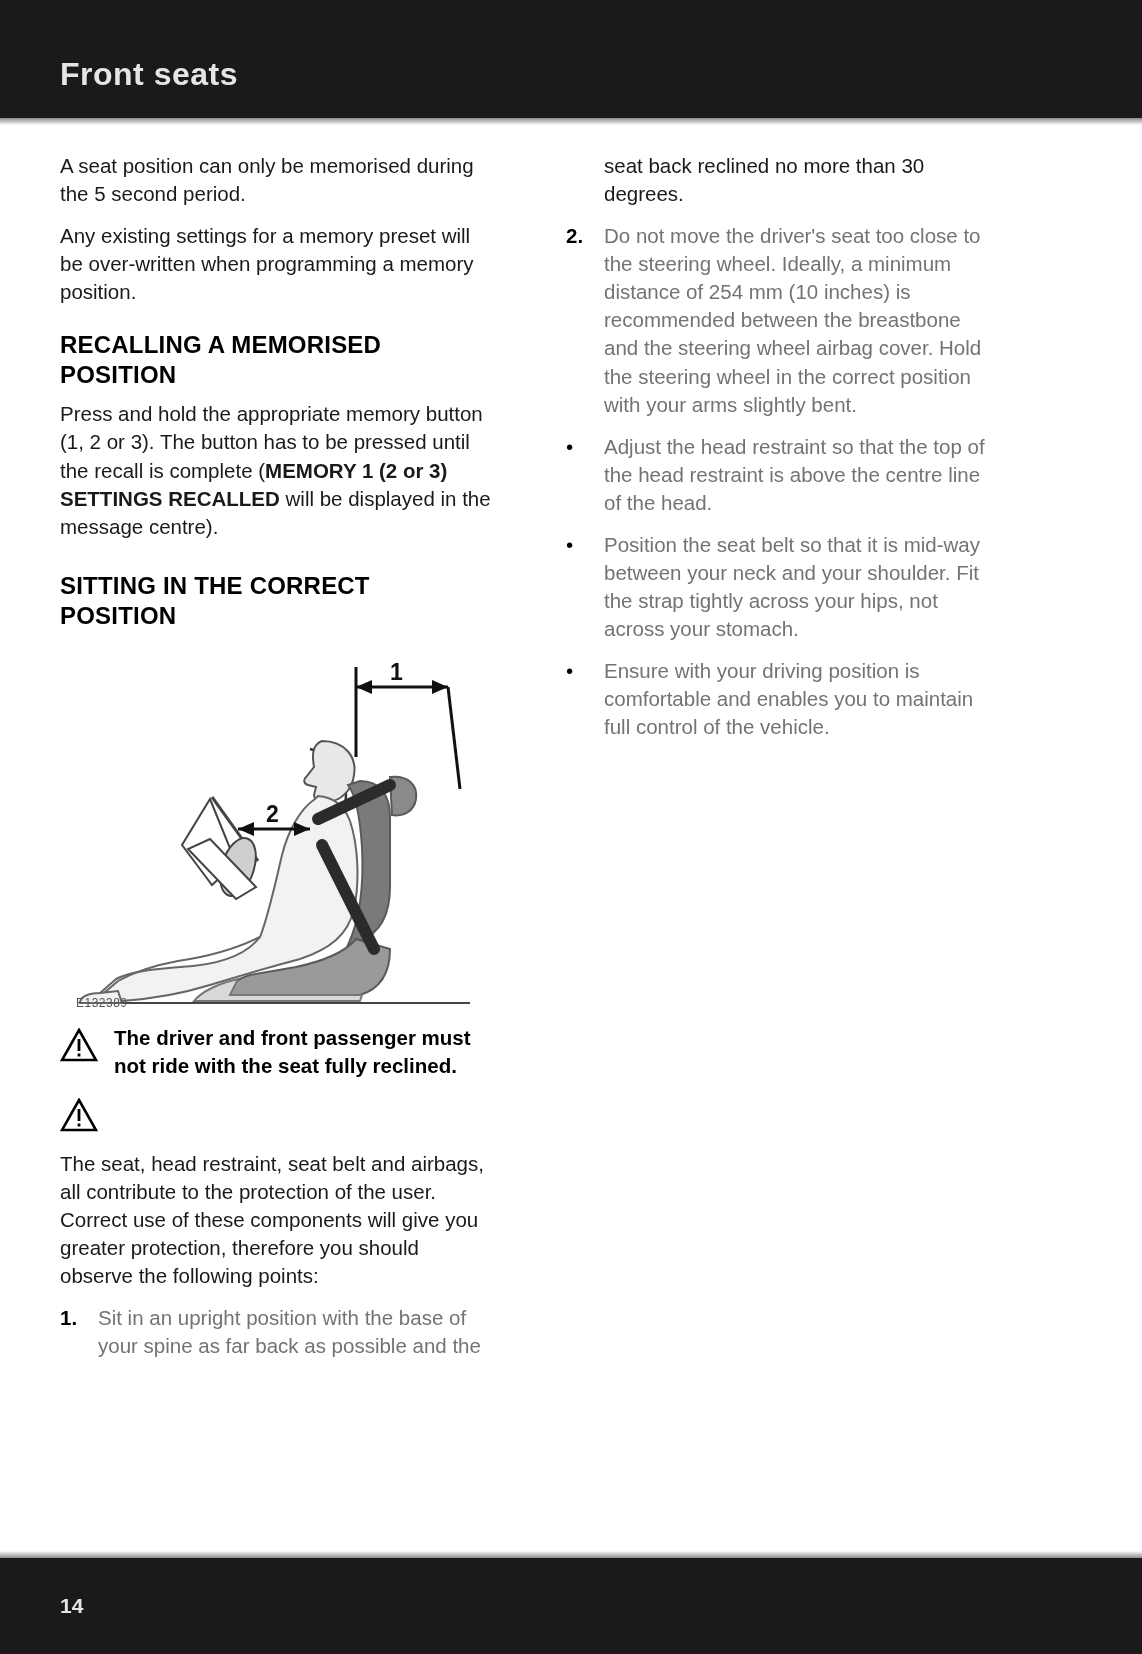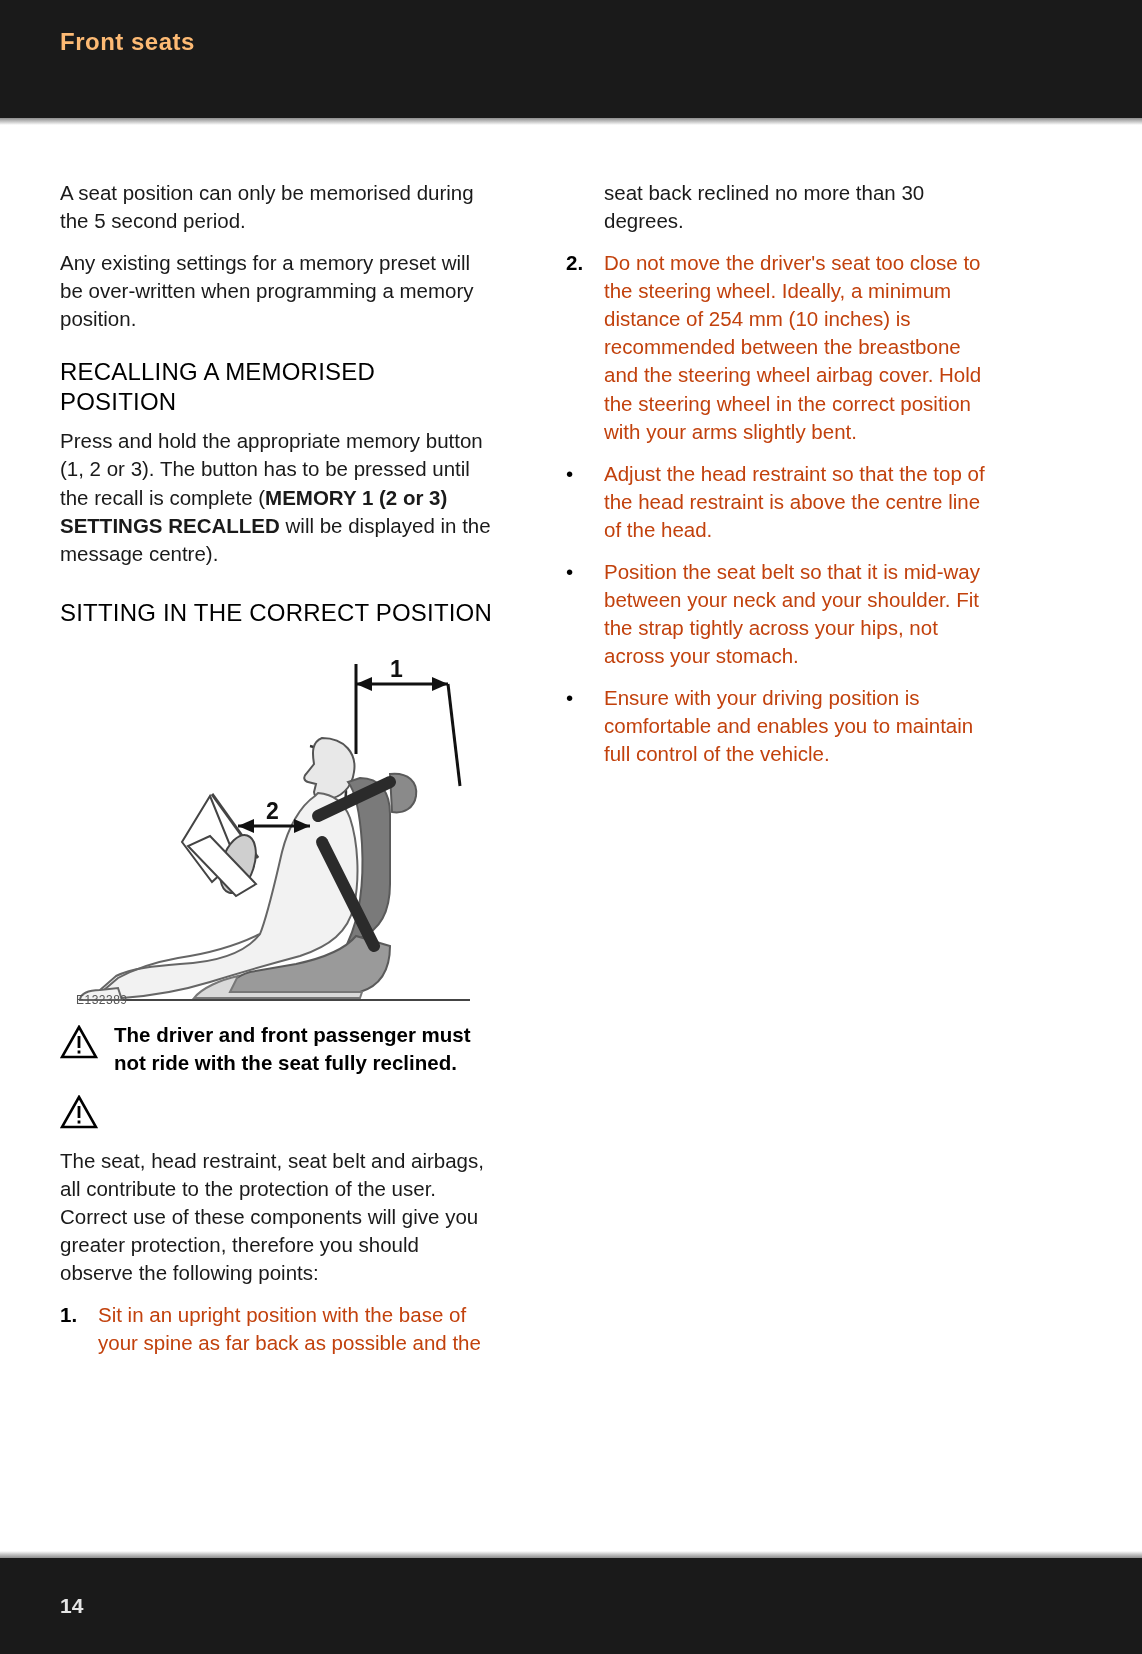--- a/index.html
+++ b/index.html
@@ -24,56 +24,55 @@
     position: absolute;
     left: 0;
     top: 0;
     width: 1142px;
     height: 118px;
     background: #1a1a1a;
   }
   .header-title {
     position: absolute;
     left: 60px;
-    top: 28px;
-    font-size: 24px;
-    font-weight: bold;
-    color: #fdba74;
+    top: 56px;
+    font-size: 32px;
+    font-weight: bold;
+    color: #e5e5e5;
     letter-spacing: 0.5px;
   }
   .header-rule {
     position: absolute;
     left: 0;
     top: 118px;
     width: 1142px;
     height: 7px;
     background: linear-gradient(to bottom, #8d8d8d 0%, #c9c9c9 55%, #ffffff 100%);
   }
 
   
   .col {
     position: absolute;
     top: 152px;
     width: 432px;
-    margin-top: 27px;
   }
   .col-left { left: 60px; }
   .col-right { left: 566px; }
 
   p.body {
     margin: 0 0 14px 0;
     font-size: 20.5px;
     line-height: 1.37;
     color: #1a1a1a;
   }
   h2.section {
     margin: 24px 0 10px 0;
     font-size: 24px;
     line-height: 1.25;
-    font-weight: normal;
+    font-weight: bold;
     letter-spacing: 0.2px;
     color: #000000;
     text-transform: uppercase;
   }
   h2.section.tight { margin-top: 30px; }
   .b { font-weight: bold; }
 
   
   .figure {
     position: relative;
@@ -126,21 +125,21 @@
   .bul-marker {
     flex: 0 0 auto;
     width: 38px;
     font-size: 20.5px;
     line-height: 1.37;
     text-align: left;
   }
   .item-text {
     font-size: 20.5px;
     line-height: 1.37;
-    color: #c2410c;
+    color: #737373;
   }
 
   
   .footer-rule {
     position: absolute;
     left: 0;
     bottom: 96px;
     width: 1142px;
     height: 7px;
     background: linear-gradient(to top, #8d8d8d 0%, #c9c9c9 55%, #ffffff 100%);

